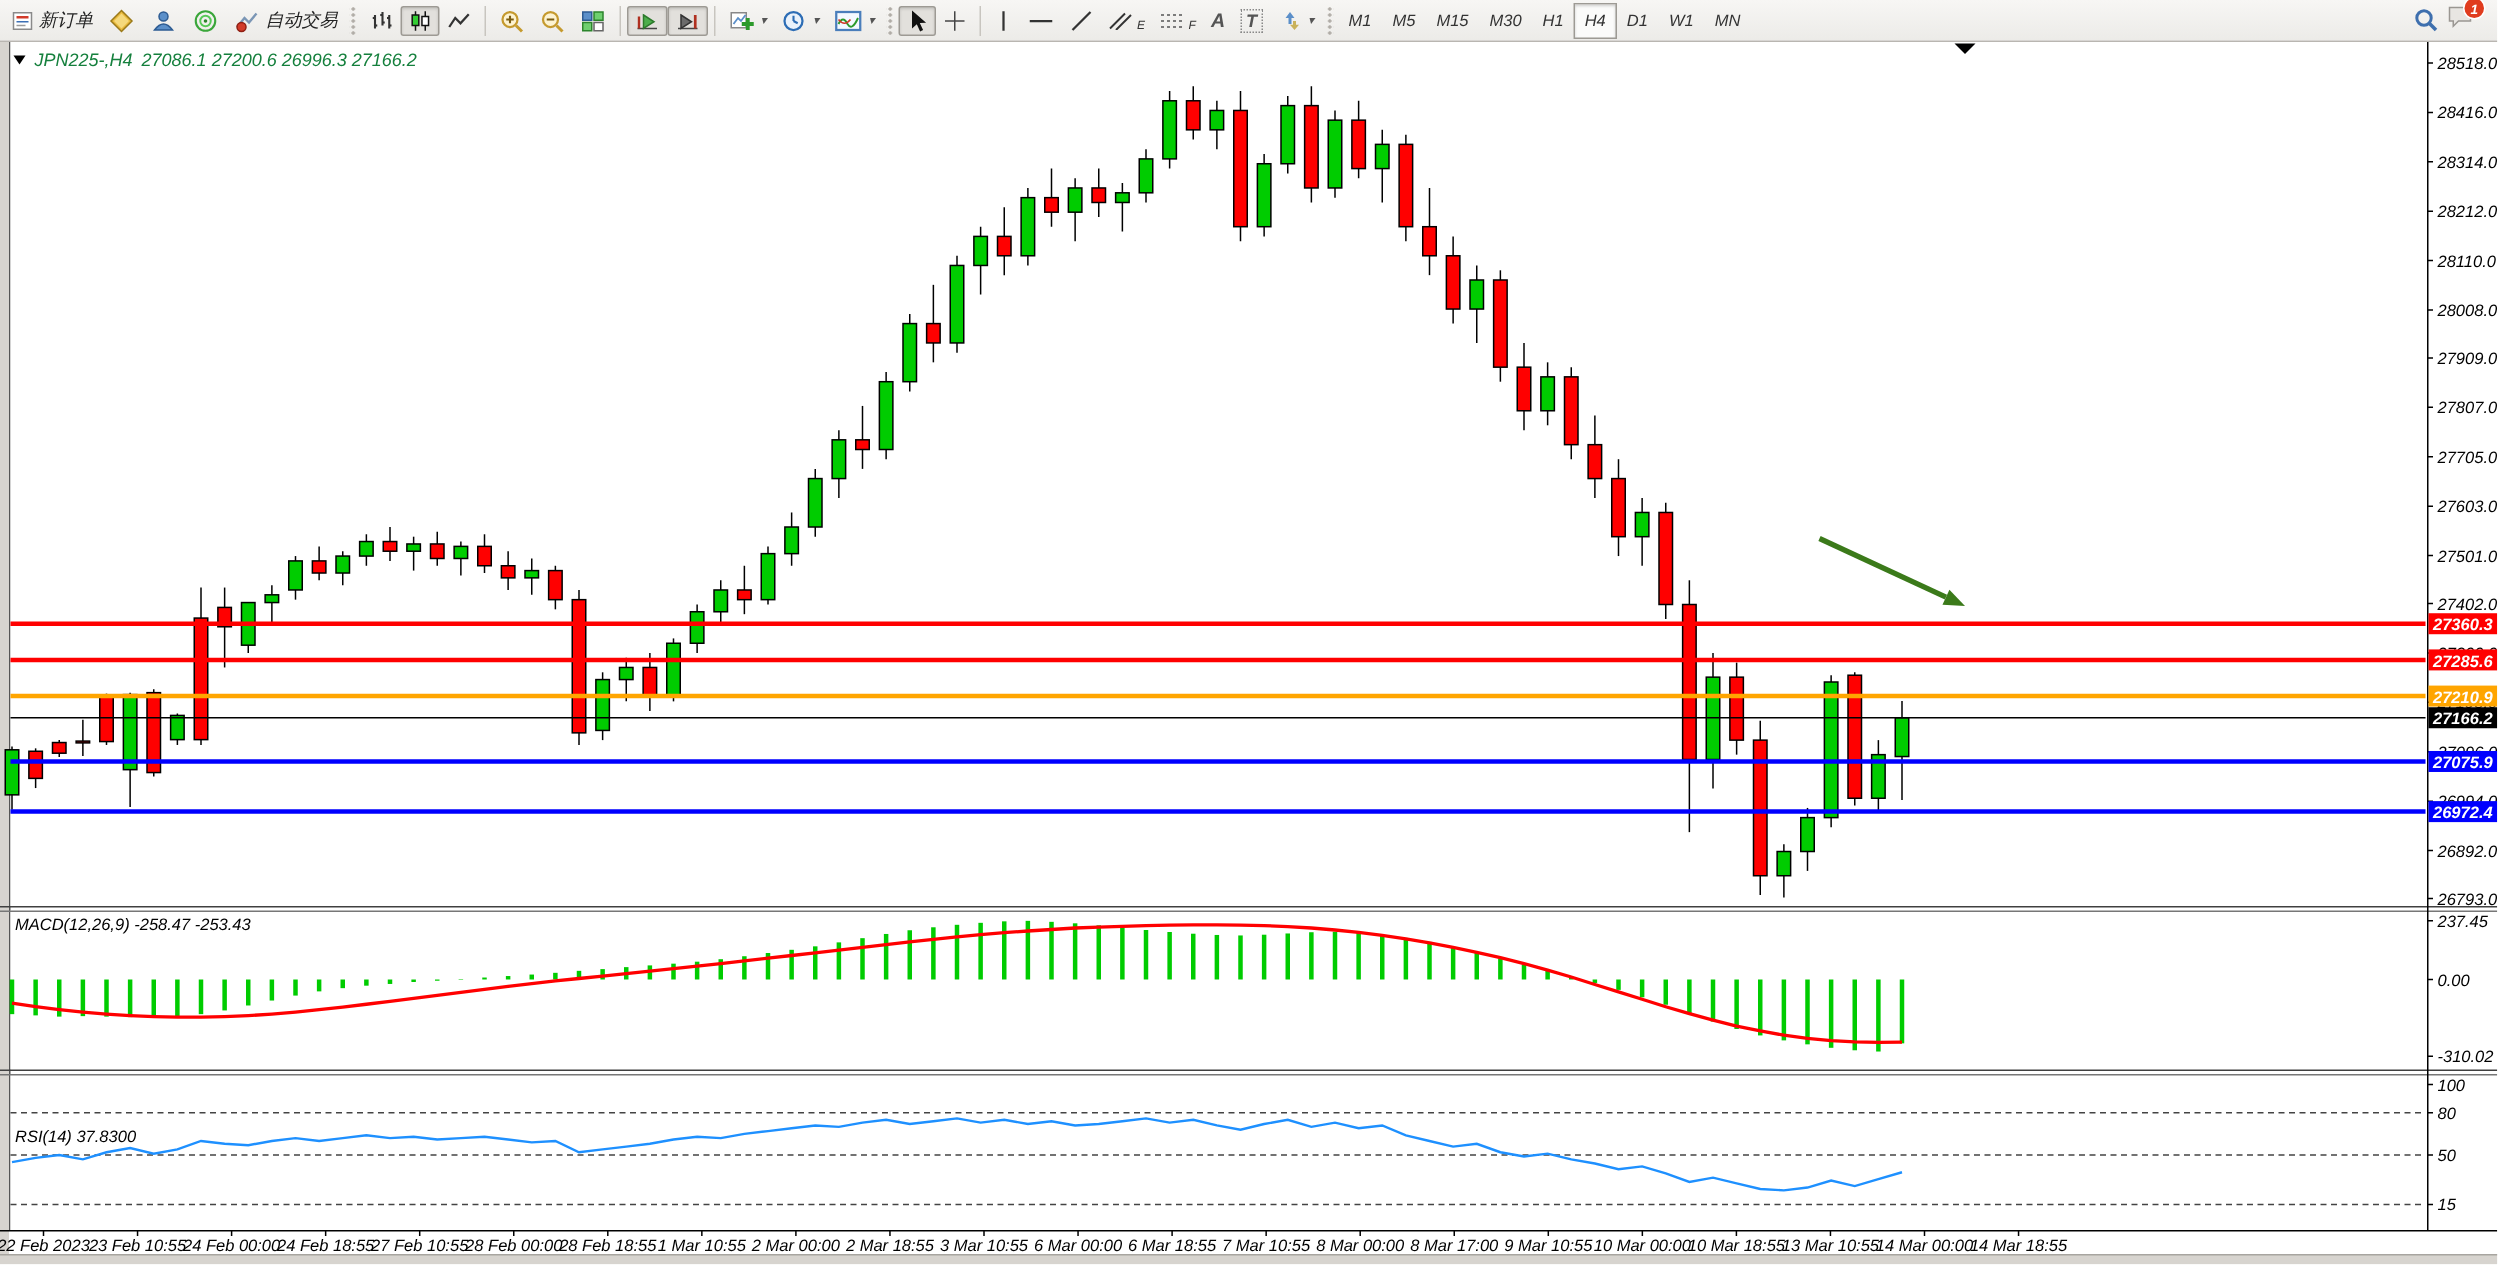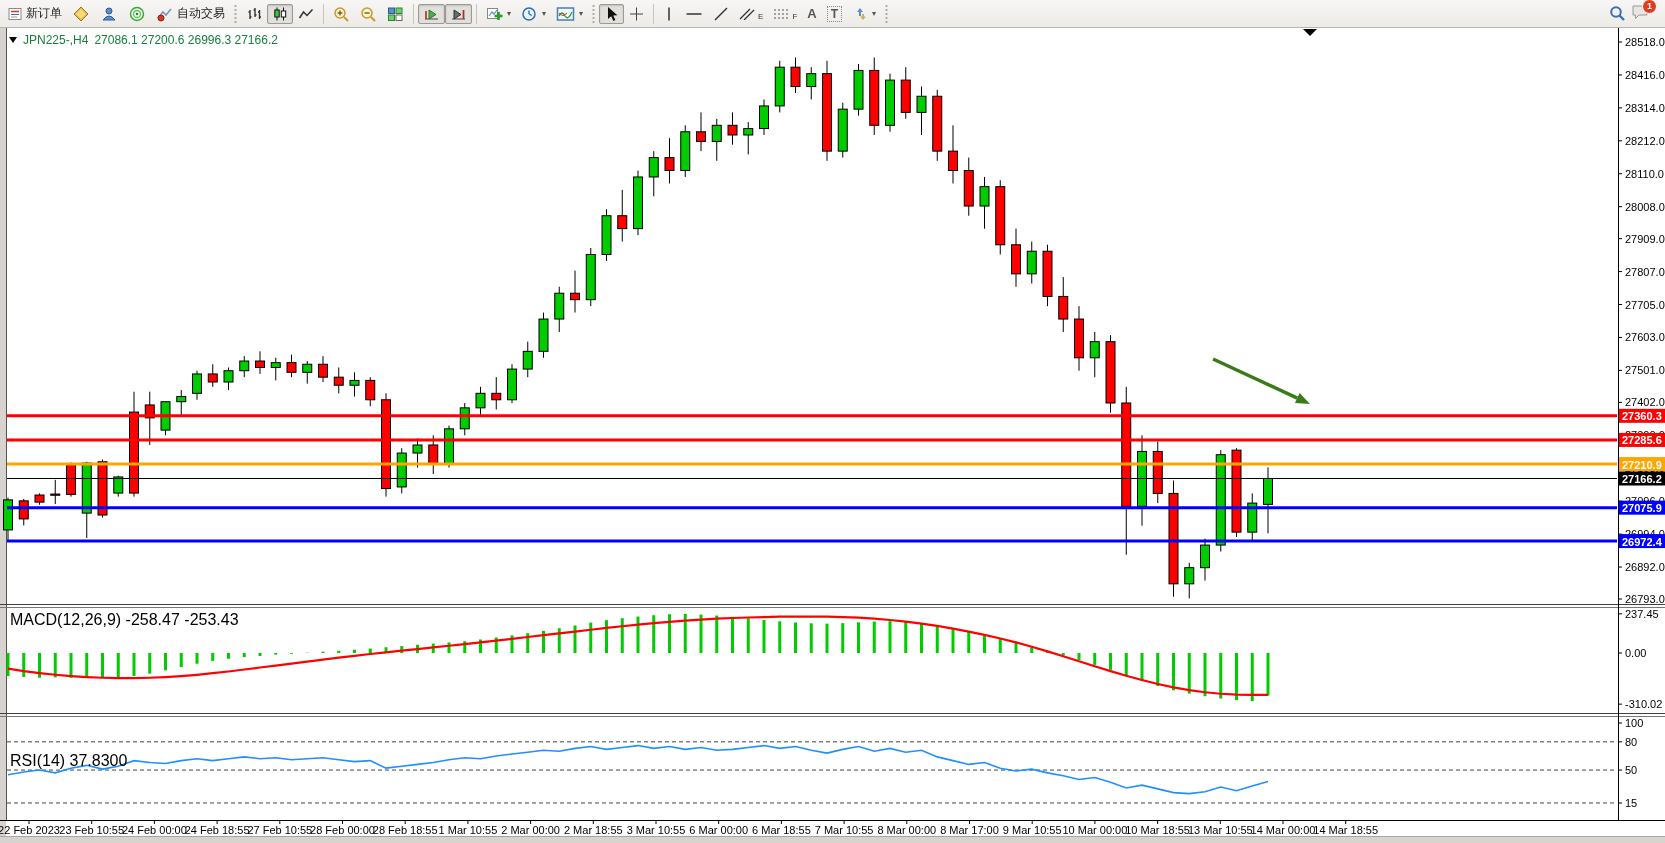--- a/index.html
+++ b/index.html
@@ -1,34 +1,34 @@
 <!DOCTYPE html>
 <html><head>
 <meta charset="utf-8">
 <style>
   html,body{margin:0;padding:0;background:#fff;font-family:"Liberation Sans",sans-serif;}
-  .app{position:relative;width:1665px;height:843px;overflow:hidden;background:#fff;}
+  .app{position:relative;width:1665px;height:843px;overflow:hidden;background:#fff;font-style:italic;}
   
   .toolbar{position:absolute;left:0;top:0;width:1665px;height:28px;background:linear-gradient(#f7f6f4,#ecebe8);border-bottom:1px solid #b9b6b1;display:flex;align-items:center;box-sizing:border-box;padding-left:2px;}
   .tb-group{display:flex;align-items:center;height:26px;}
   .grip{width:5px;height:20px;margin:0 3px;background-image:radial-gradient(circle,#b0aca6 1px,transparent 1.2px);background-size:4px 4px;background-position:center;}
   .sep{width:1px;height:20px;background:#c8c5bf;margin:0 4px;}
   .tb-btn{display:flex;align-items:center;gap:3px;padding:2px 4px;border:1px solid transparent;border-radius:2px;height:20px;box-sizing:border-box;font-size:12px;color:#222;cursor:default;}
   .tb-btn.pressed{background:#e2e0dc;border-color:#9d9a94;box-shadow:inset 0 1px 2px rgba(0,0,0,.15);}
   .tb-btn .caret{font-size:8px;color:#555;margin-left:1px;}
   .tf-btn{padding:2px 6px;font-size:11px;color:#333;border:1px solid transparent;height:18px;display:flex;align-items:center;}
   .tf-btn.active{background:#fbfbfa;border-color:#9d9a94;box-shadow:inset 0 1px 2px rgba(0,0,0,.18);}
   .tb-spacer{flex:1;}
   .badge{position:absolute;top:-4px;right:-6px;background:#e03c1e;color:#fff;border-radius:50%;width:13px;height:13px;font-size:9px;font-weight:bold;display:flex;align-items:center;justify-content:center;border:1px solid #fff;}
   .bubble-wrap{position:relative;margin-right:14px;}
   
   .chart-region{position:absolute;left:0;top:28px;width:1665px;height:808px;background:#fff;}
   .chart-title{position:absolute;left:9px;top:5px;font-size:12px;color:#15803d;display:flex;align-items:center;gap:6px;white-space:nowrap;}
   .tri-down{width:0;height:0;border-left:4px solid transparent;border-right:4px solid transparent;border-top:6px solid #000;display:inline-block;}
-  .ind-label{position:absolute;left:10px;font-size:16px;color:#000;white-space:nowrap;}
+  .ind-label{position:absolute;left:10px;font-size:11px;color:#000;white-space:nowrap;}
   #macd-label{top:583px;}
   #rsi-label{top:724px;}
   .statusbar{position:absolute;left:0;top:836px;width:1665px;height:7px;background:#d7d4cf;border-top:1px solid #a8a5a0;box-sizing:border-box;}
   svg text{font-family:"Liberation Sans",sans-serif;}
 </style>
 </head>
 <body>
 
 <div class="app">
 
@@ -232,20 +232,31 @@
         <svg width="16" height="16">
             <path d="M8 2 L11 6 L9 6 L9 10 L7 10 L7 6 L5 6 Z" fill="#5b8fc9"></path>
             <path d="M8 14 L5 10.5 L7 10.5 L7 8 L9 8 L9 10.5 L11 10.5 Z" fill="#c9b25b" transform="translate(3,0)"></path>
           </svg>
         <span class="caret">▾</span>
       </div>
     </div>
 
     <div class="grip"></div>
 
+    <div class="tb-group" id="tf-group">
+        <div class="tf-btn">M1</div>
+        <div class="tf-btn">M5</div>
+        <div class="tf-btn">M15</div>
+        <div class="tf-btn">M30</div>
+        <div class="tf-btn">H1</div>
+        <div class="tf-btn active">H4</div>
+        <div class="tf-btn">D1</div>
+        <div class="tf-btn">W1</div>
+        <div class="tf-btn">MN</div>
+      </div>
 
     <div class="tb-spacer"></div>
 
     <div class="tb-btn">
       <svg width="17" height="17">
           <circle cx="7" cy="7" r="4.8" fill="none" stroke="#3e6fae" stroke-width="2"></circle>
           <line x1="10.5" y1="10.5" x2="15" y2="15" stroke="#3e6fae" stroke-width="2.4"></line>
         </svg>
     </div>
     <div class="bubble-wrap">

